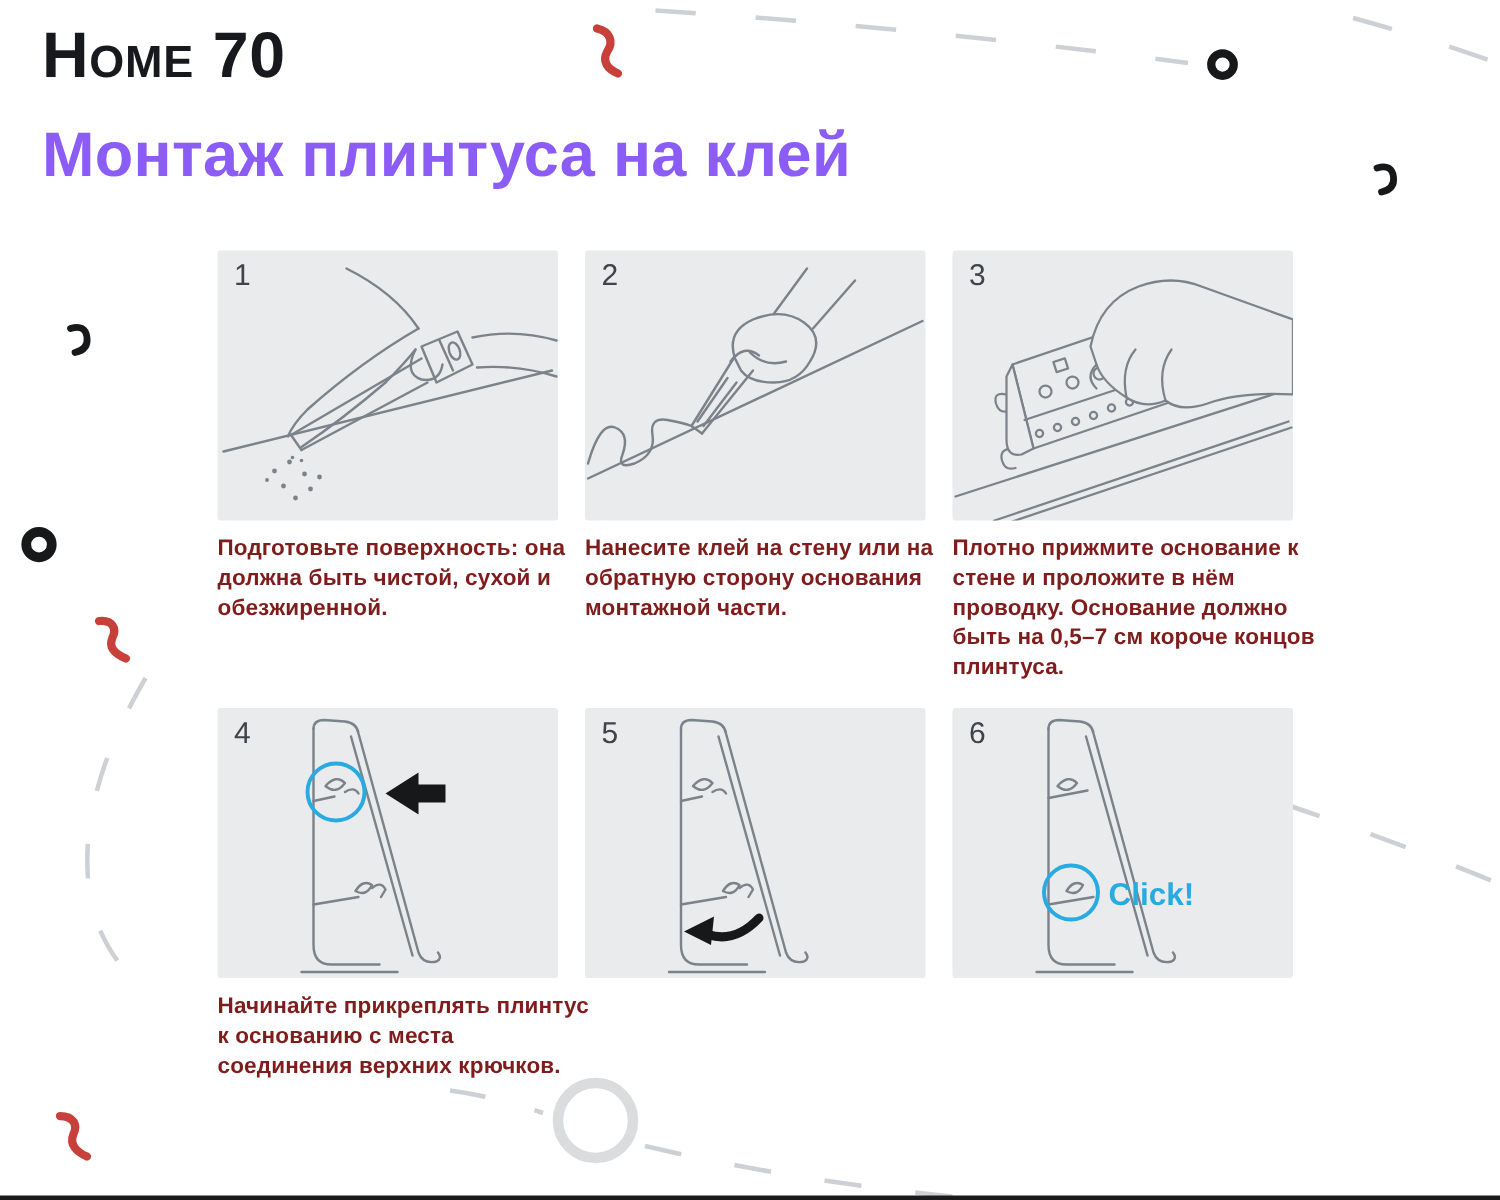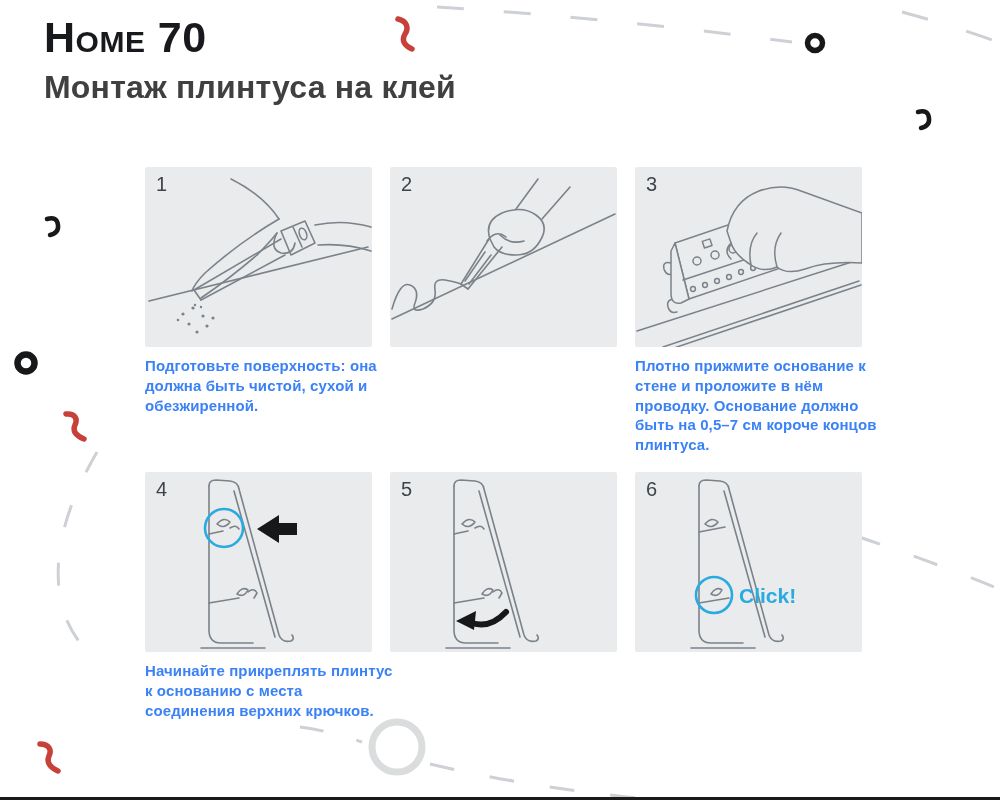--- a/index.html
+++ b/index.html
@@ -4,47 +4,47 @@
 <style>
   html,body{margin:0;padding:0;}
   body{
     width:1000px;height:800px;position:relative;overflow:hidden;
     background:#ffffff;
     font-family:"Liberation Sans", sans-serif;
   }
   .decor-layer{position:absolute;inset:0;z-index:0;pointer-events:none;}
   .content{position:absolute;inset:0;z-index:1;}
 
-  .header{position:absolute;left:44px;top:14px;}
+  .header{position:absolute;left:28px;top:14px;}
   .product-name{
     font-variant:small-caps;
     font-size:43px;font-weight:700;color:#17191c;line-height:1.1;
     letter-spacing:0.5px;
   }
   .page-title{
-    font-size:32px;font-weight:700;color:#404040;line-height:1.15;
-    margin-top:8px;letter-spacing:0.2px;
+    font-size:42px;font-weight:700;color:#8b5cf6;line-height:1.15;
+    margin-top:18px;letter-spacing:0.2px;
   }
 
   .step{position:absolute;width:250px;}
   .s1{left:145px;top:167px;} .s2{left:390px;top:167px;} .s3{left:635px;top:167px;}
   .s4{left:145px;top:472px;} .s5{left:390px;top:472px;} .s6{left:635px;top:472px;}
 
   .panel{
     position:relative;width:227px;height:180px;border-radius:2px;
     background:#e9ebec;
   }
   .panel svg{position:absolute;inset:0;}
   .step-number{
     position:absolute;left:11px;top:6px;
     font-size:20px;font-weight:500;color:#3f444a;z-index:2;
   }
   .caption{
     margin:9px 0 0 0;width:250px;
-    font-size:15px;font-weight:700;color:#3b82f6;line-height:1.32;
+    font-size:15px;font-weight:700;color:#7f1d1d;line-height:1.32;
     letter-spacing:0.1px;
   }
   .bottom-bar{position:absolute;left:0;bottom:0;width:1000px;height:3px;background:#1b1b1b;}
 </style>
 </head>
 <body>
 
 <svg class="decor-layer" viewBox="0 0 1000 800" width="1000" height="800">
   <g stroke="#cdd0d4" stroke-width="3" fill="none">
     <path d="M437,7 Q610,18 792,42" stroke-dasharray="27 40"></path>
@@ -122,20 +122,21 @@
           <path d="M75,114 L95,85"></path>
           <path d="M79,117 L101,88"></path>
           <path d="M97,74 Q106,62 116,70"></path>
           <path d="M100,72 Q94,54 112,46 Q132,38 146,48 Q160,58 150,74 Q142,88 126,88 Q110,88 104,80 Z"></path>
           <path d="M110,68 Q120,78 134,74"></path>
           <path d="M126,42 L148,12"></path>
           <path d="M152,52 L180,20"></path>
         </g>
       </svg>
     </div>
+    <p class="caption">Нанесите клей на стену или на обратную сторону основания монтажной части.</p>
   </div>
 
   <div class="step s3">
     <div class="panel">
       <span class="step-number">3</span>
       <svg viewBox="0 0 227 180" width="227" height="180">
         <g stroke="#7b828a" stroke-width="1.5" fill="none" stroke-linecap="round" stroke-linejoin="round">
           <path d="M2,164 L226,92"></path>
           <path d="M28,180 L224,114"></path>
           <path d="M30,184 L226,118"></path>

